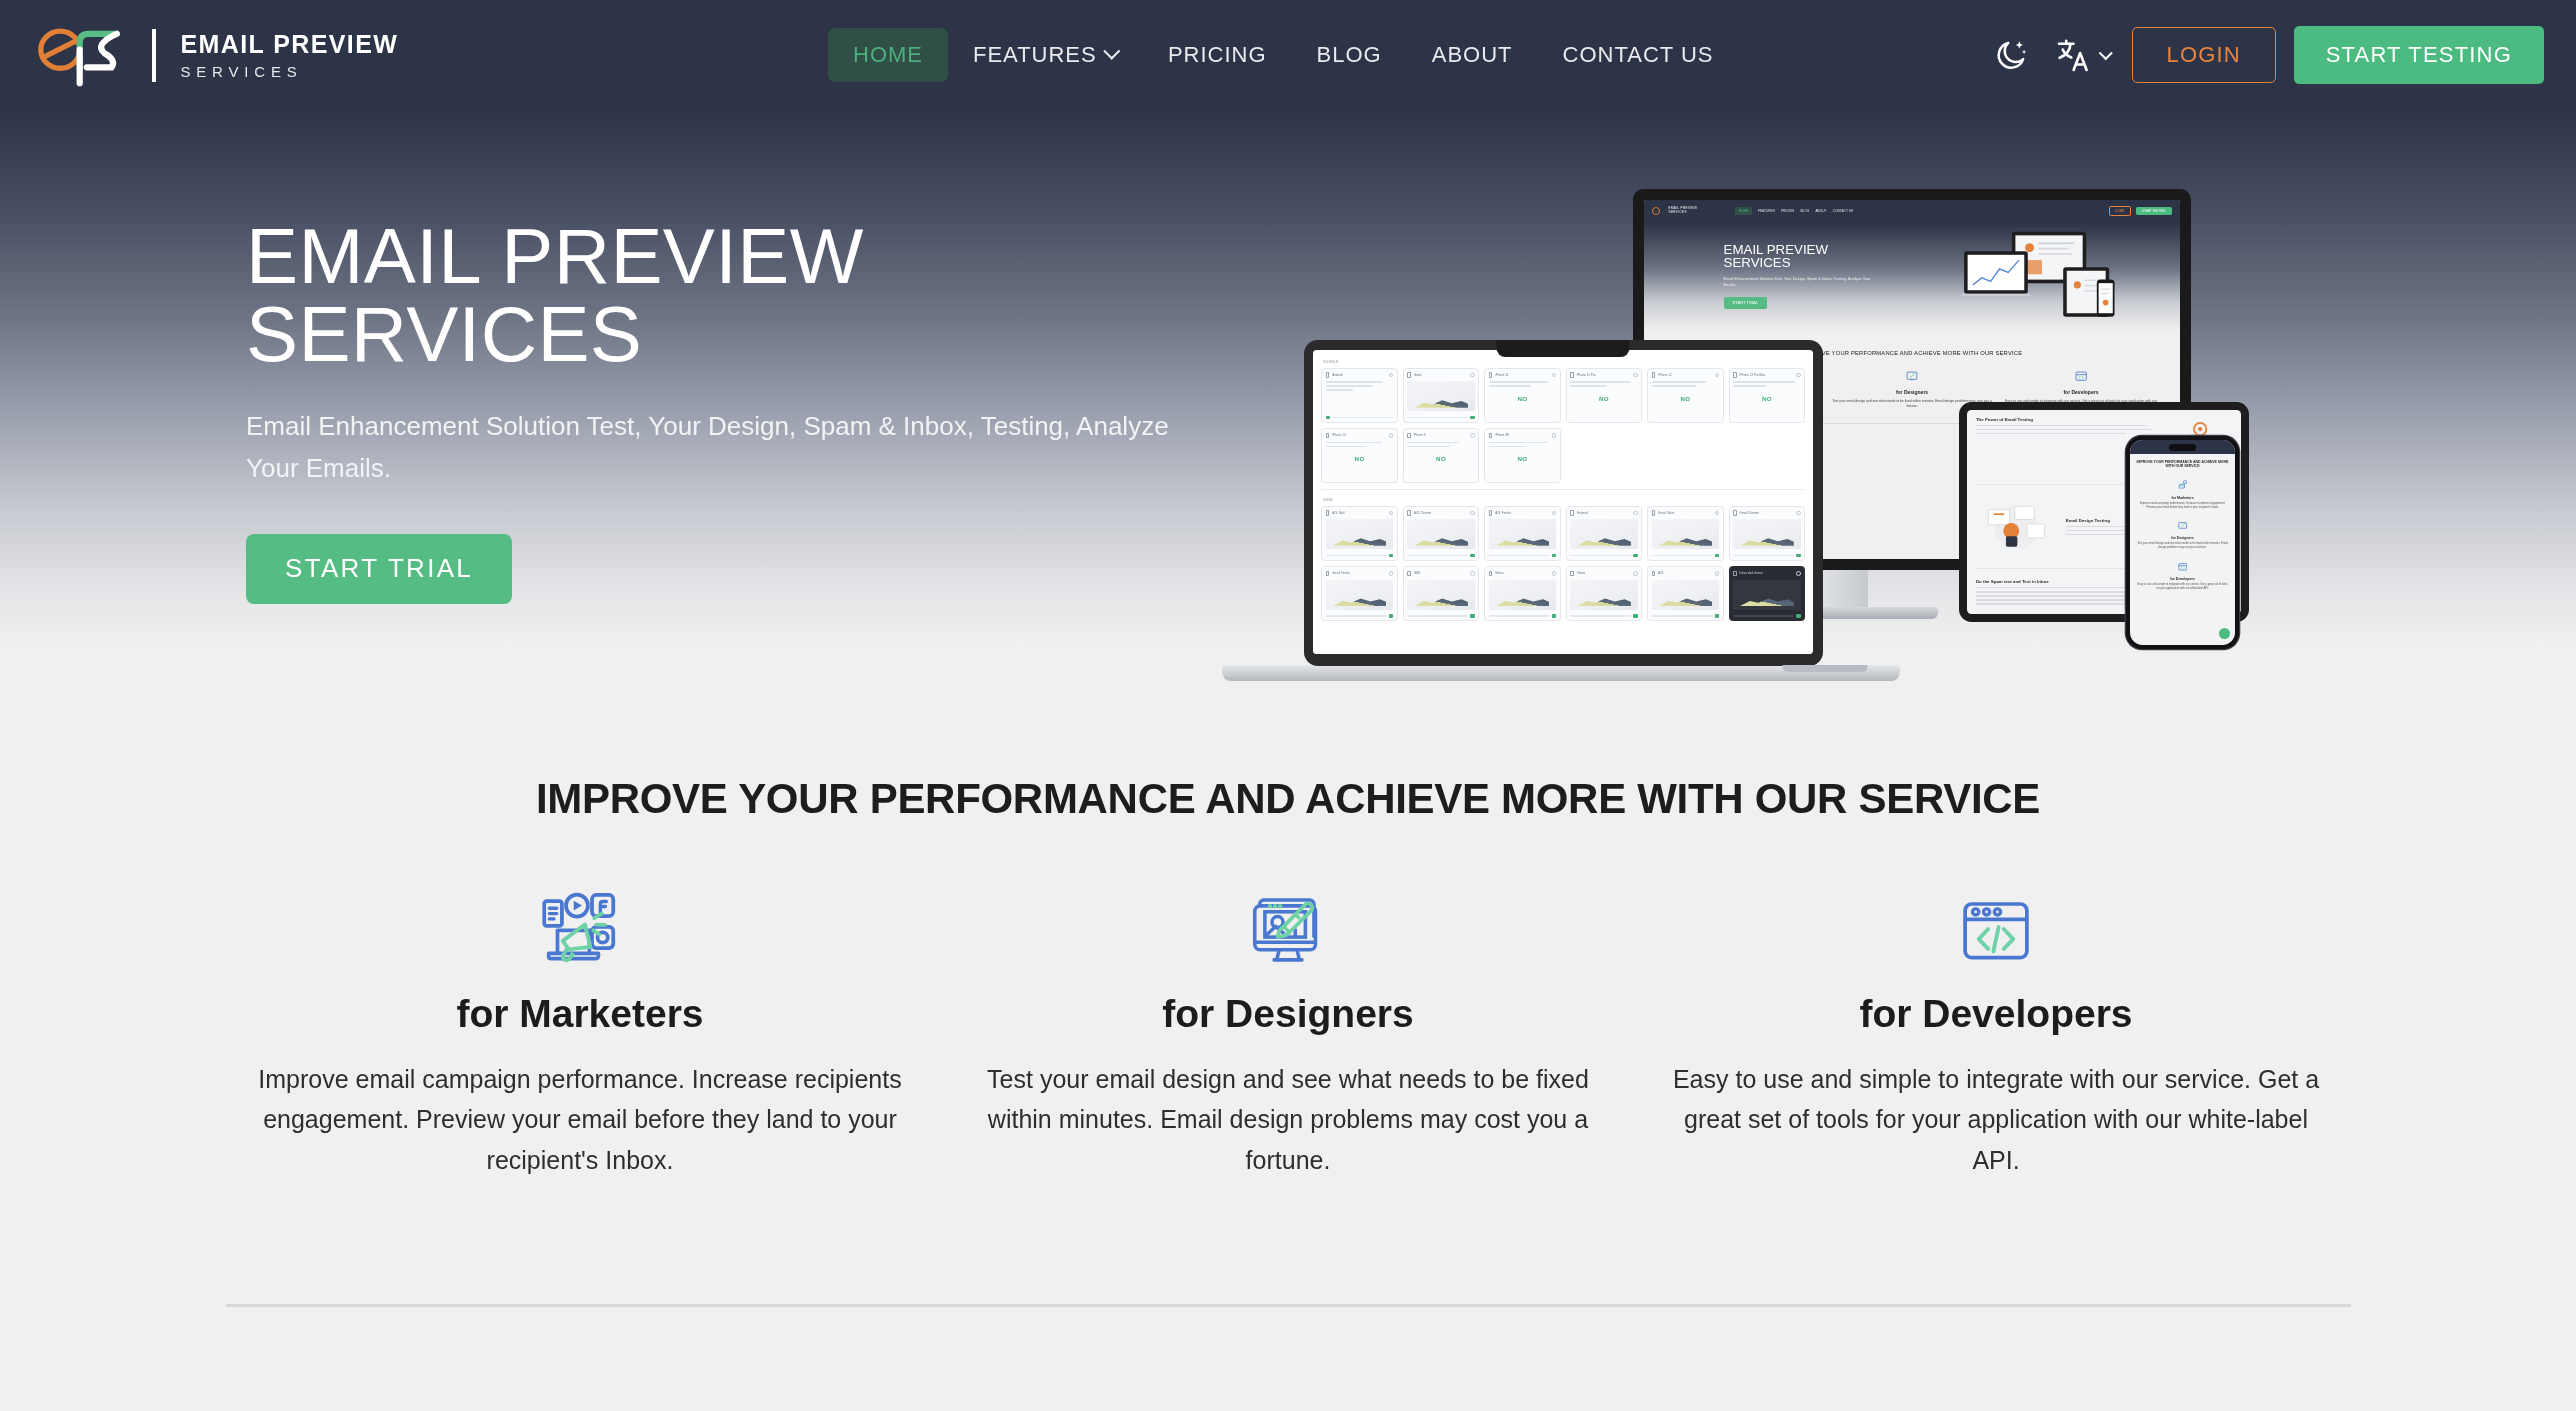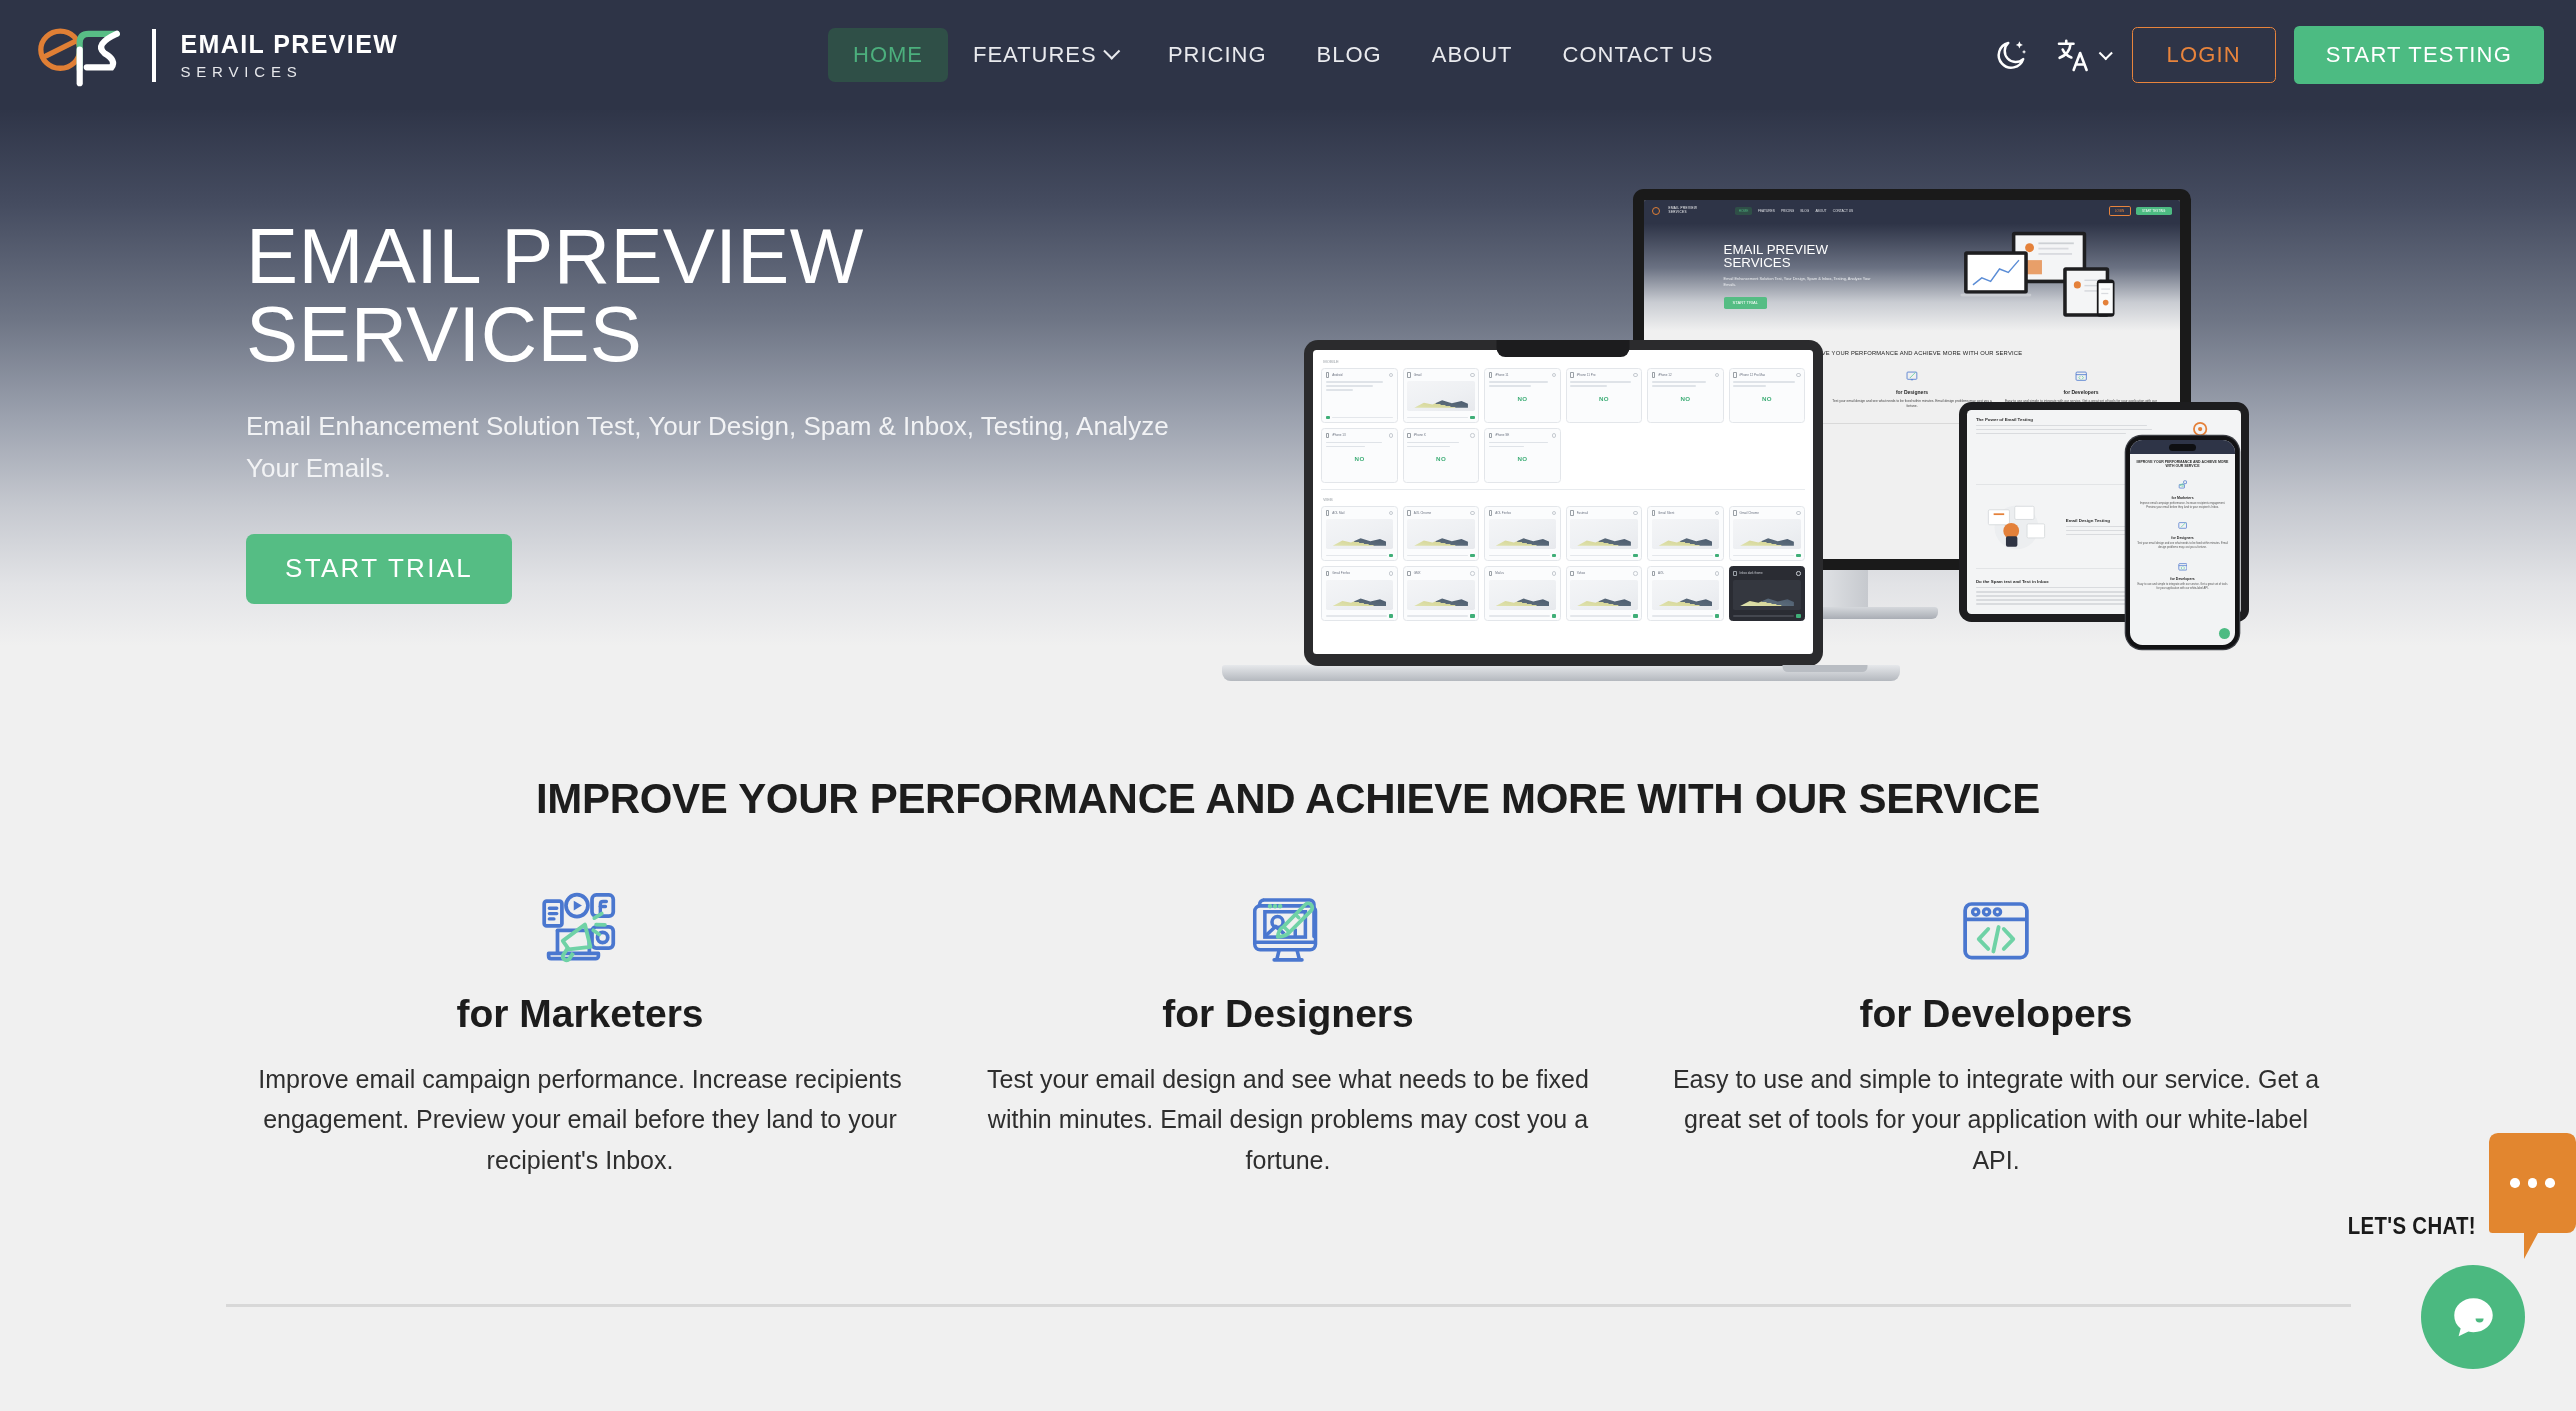--- a/index.html
+++ b/index.html
@@ -1121,29 +1121,15 @@
         </div>
         <h3 class="card-title">for Developers</h3>
         <p class="card-text">Easy to use and simple to integrate with our service. Get a great set of tools for your application with our white-label API.</p>
       </div>
 
     </div>
 
     <div class="bottom-rule"></div>
   </div>
 
-  <div class="chat-widget">
-    <div class="chat-bubble">
-      <i></i>
-      <i></i>
-      <i></i>
-    </div>
-    <div class="chat-label">LET'S CHAT!</div>
-    <div class="chat-fab">
-      <svg width="55" height="55" viewBox="0 0 24 24" xmlns="http://www.w3.org/2000/svg">
-        <path d="M12 3.6c4.7 0 8.4 3.3 8.4 7.4s-3.7 7.4-8.4 7.4a9.9 9.9 0 0 1-2.2-.25l-4.3 2 .9-3.4A7.1 7.1 0 0 1 3.6 11C3.6 6.9 7.3 3.6 12 3.6Z" fill="#ffffff"></path>
-        <path d="M12.9 12.4h3.5a1.75 1.75 0 0 1-3.5 0Z" fill="#4bb980"></path>
-      </svg>
-    </div>
-  </div>
 
 </div>
 
 
 </body></html>

